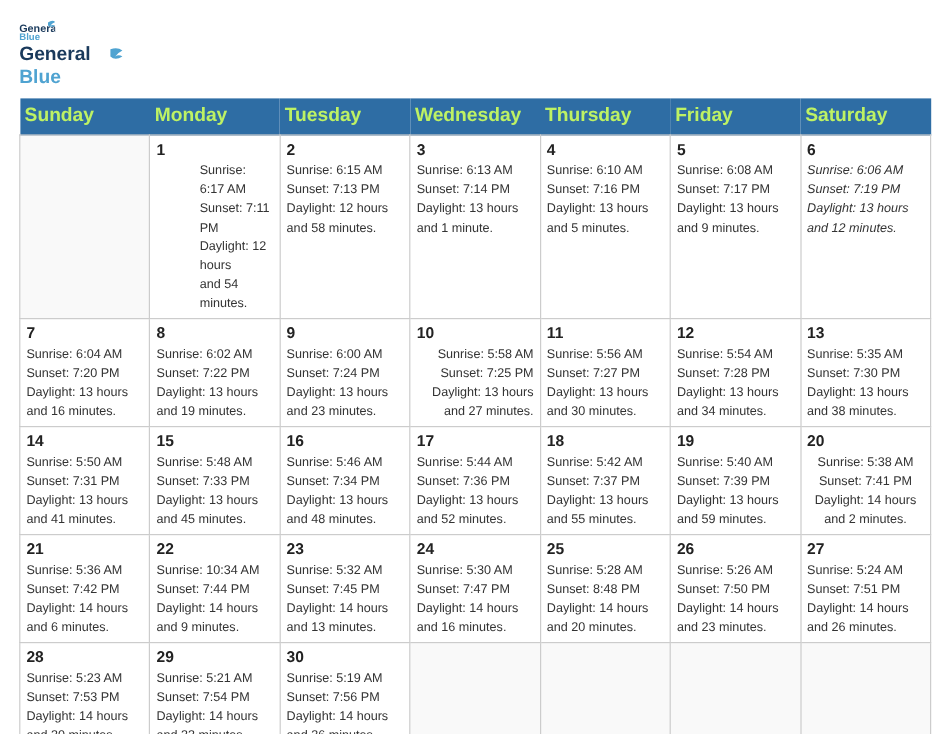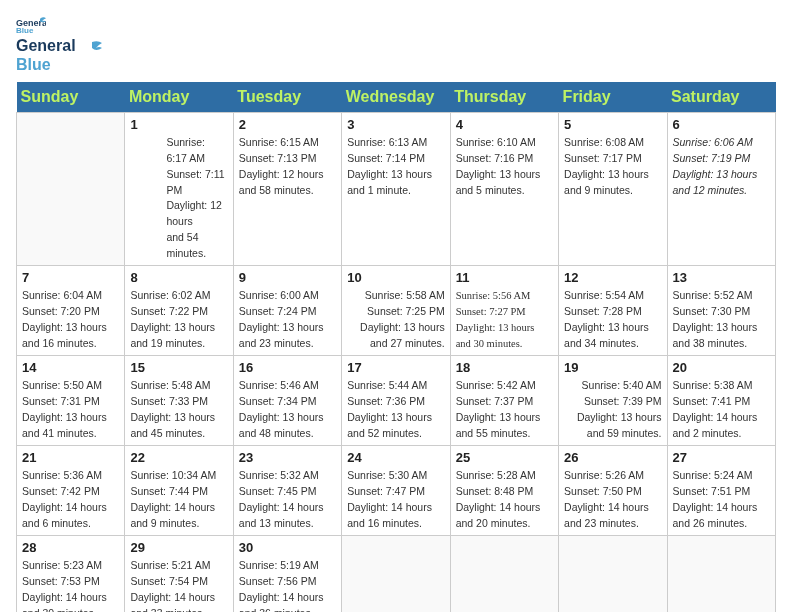--- a/index.html
+++ b/index.html
@@ -181,35 +181,35 @@
         </td>
         <td>
           <span class="day-num">10</span>
           <div class="day-info" style="white-space: pre-line; text-align: right;">Sunrise: 5:58 AM
 Sunset: 7:25 PM
 Daylight: 13 hours
 and 27 minutes.</div>
         </td>
         <td>
           <span class="day-num">11</span>
-          <div class="day-info" style="white-space: pre-line; font-family: Liberation Serif, serif;">Sunrise: 5:56 AM
+          <div class="day-info" style="white-space: pre-line;">Sunrise: 5:56 AM
 Sunset: 7:27 PM
 Daylight: 13 hours
 and 30 minutes.</div>
         </td>
         <td>
           <span class="day-num">12</span>
           <div class="day-info" style="white-space: pre-line;">Sunrise: 5:54 AM
 Sunset: 7:28 PM
 Daylight: 13 hours
 and 34 minutes.</div>
         </td>
         <td>
           <span class="day-num">13</span>
-          <div class="day-info" style="white-space: pre-line;">Sunrise: 5:52 AM
+          <div class="day-info" style="white-space: pre-line;">Sunrise: 5:35 AM
 Sunset: 7:30 PM
 Daylight: 13 hours
 and 38 minutes.</div>
         </td>
       </tr>
       <tr>
         <td>
           <span class="day-num">14</span>
           <div class="day-info" style="white-space: pre-line;">Sunrise: 5:50 AM
 Sunset: 7:31 PM
@@ -239,28 +239,28 @@
         </td>
         <td>
           <span class="day-num">18</span>
           <div class="day-info" style="white-space: pre-line;">Sunrise: 5:42 AM
 Sunset: 7:37 PM
 Daylight: 13 hours
 and 55 minutes.</div>
         </td>
         <td>
           <span class="day-num">19</span>
-          <div class="day-info" style="white-space: pre-line; text-align: right;">Sunrise: 5:40 AM
+          <div class="day-info" style="white-space: pre-line;">Sunrise: 5:40 AM
 Sunset: 7:39 PM
 Daylight: 13 hours
 and 59 minutes.</div>
         </td>
         <td>
           <span class="day-num">20</span>
-          <div class="day-info" style="white-space: pre-line;">Sunrise: 5:38 AM
+          <div class="day-info" style="white-space: pre-line; text-align: center;">Sunrise: 5:38 AM
 Sunset: 7:41 PM
 Daylight: 14 hours
 and 2 minutes.</div>
         </td>
       </tr>
       <tr>
         <td>
           <span class="day-num">21</span>
           <div class="day-info" style="white-space: pre-line;">Sunrise: 5:36 AM
 Sunset: 7:42 PM

